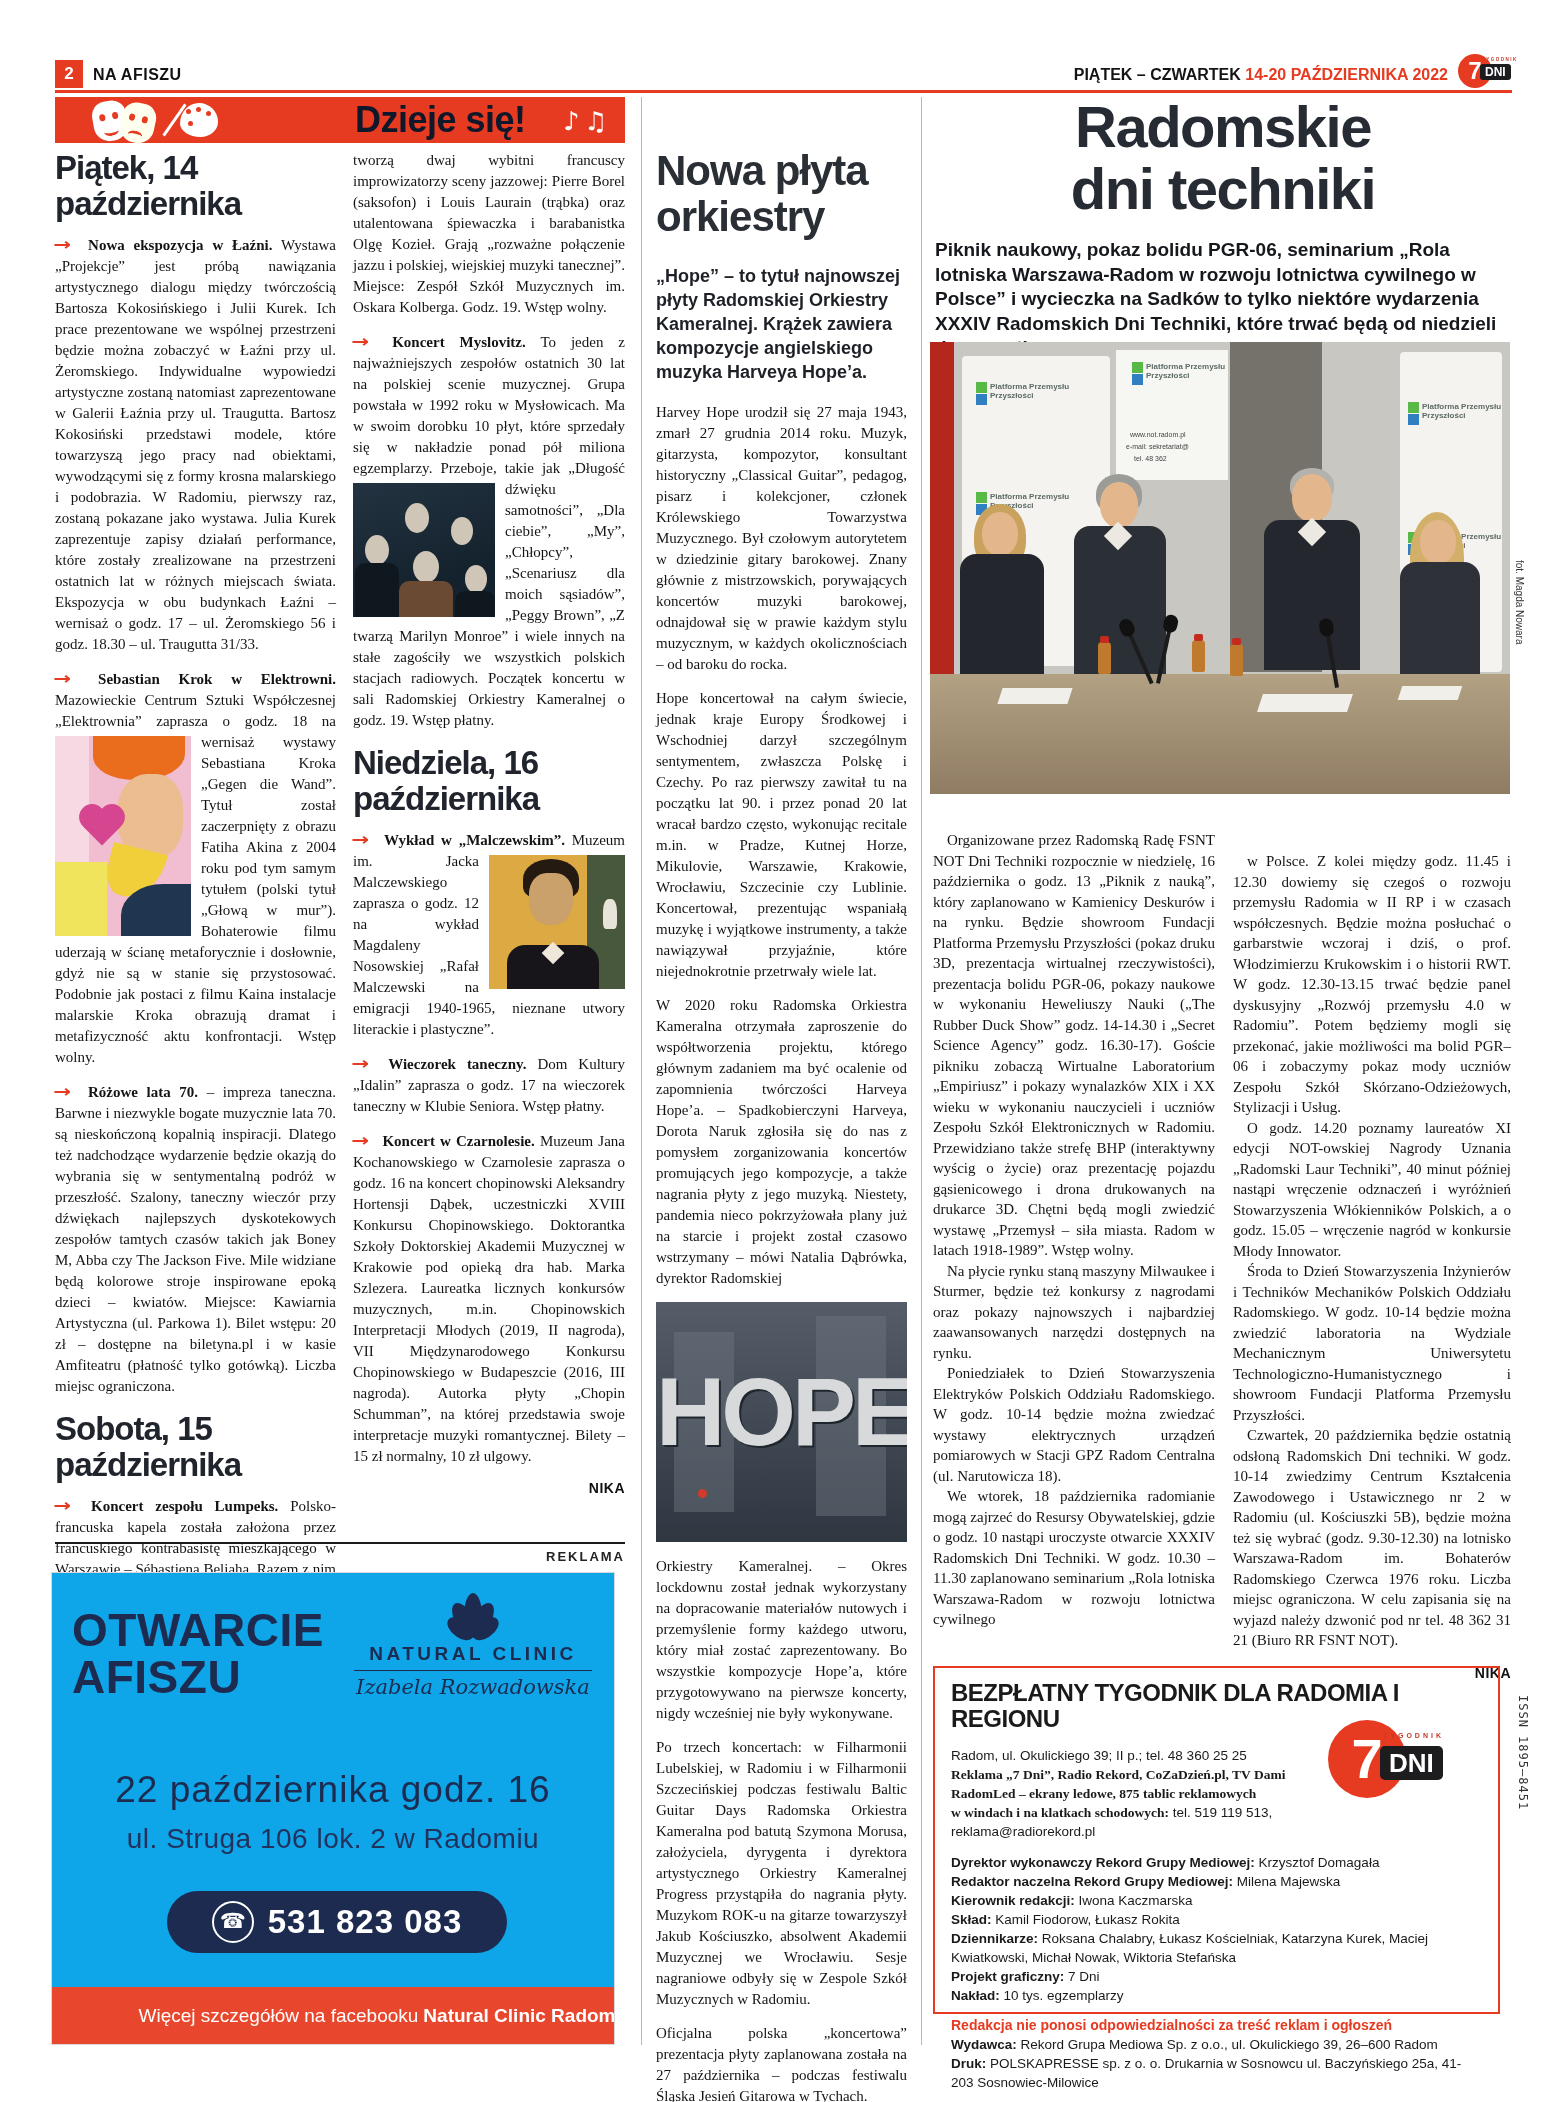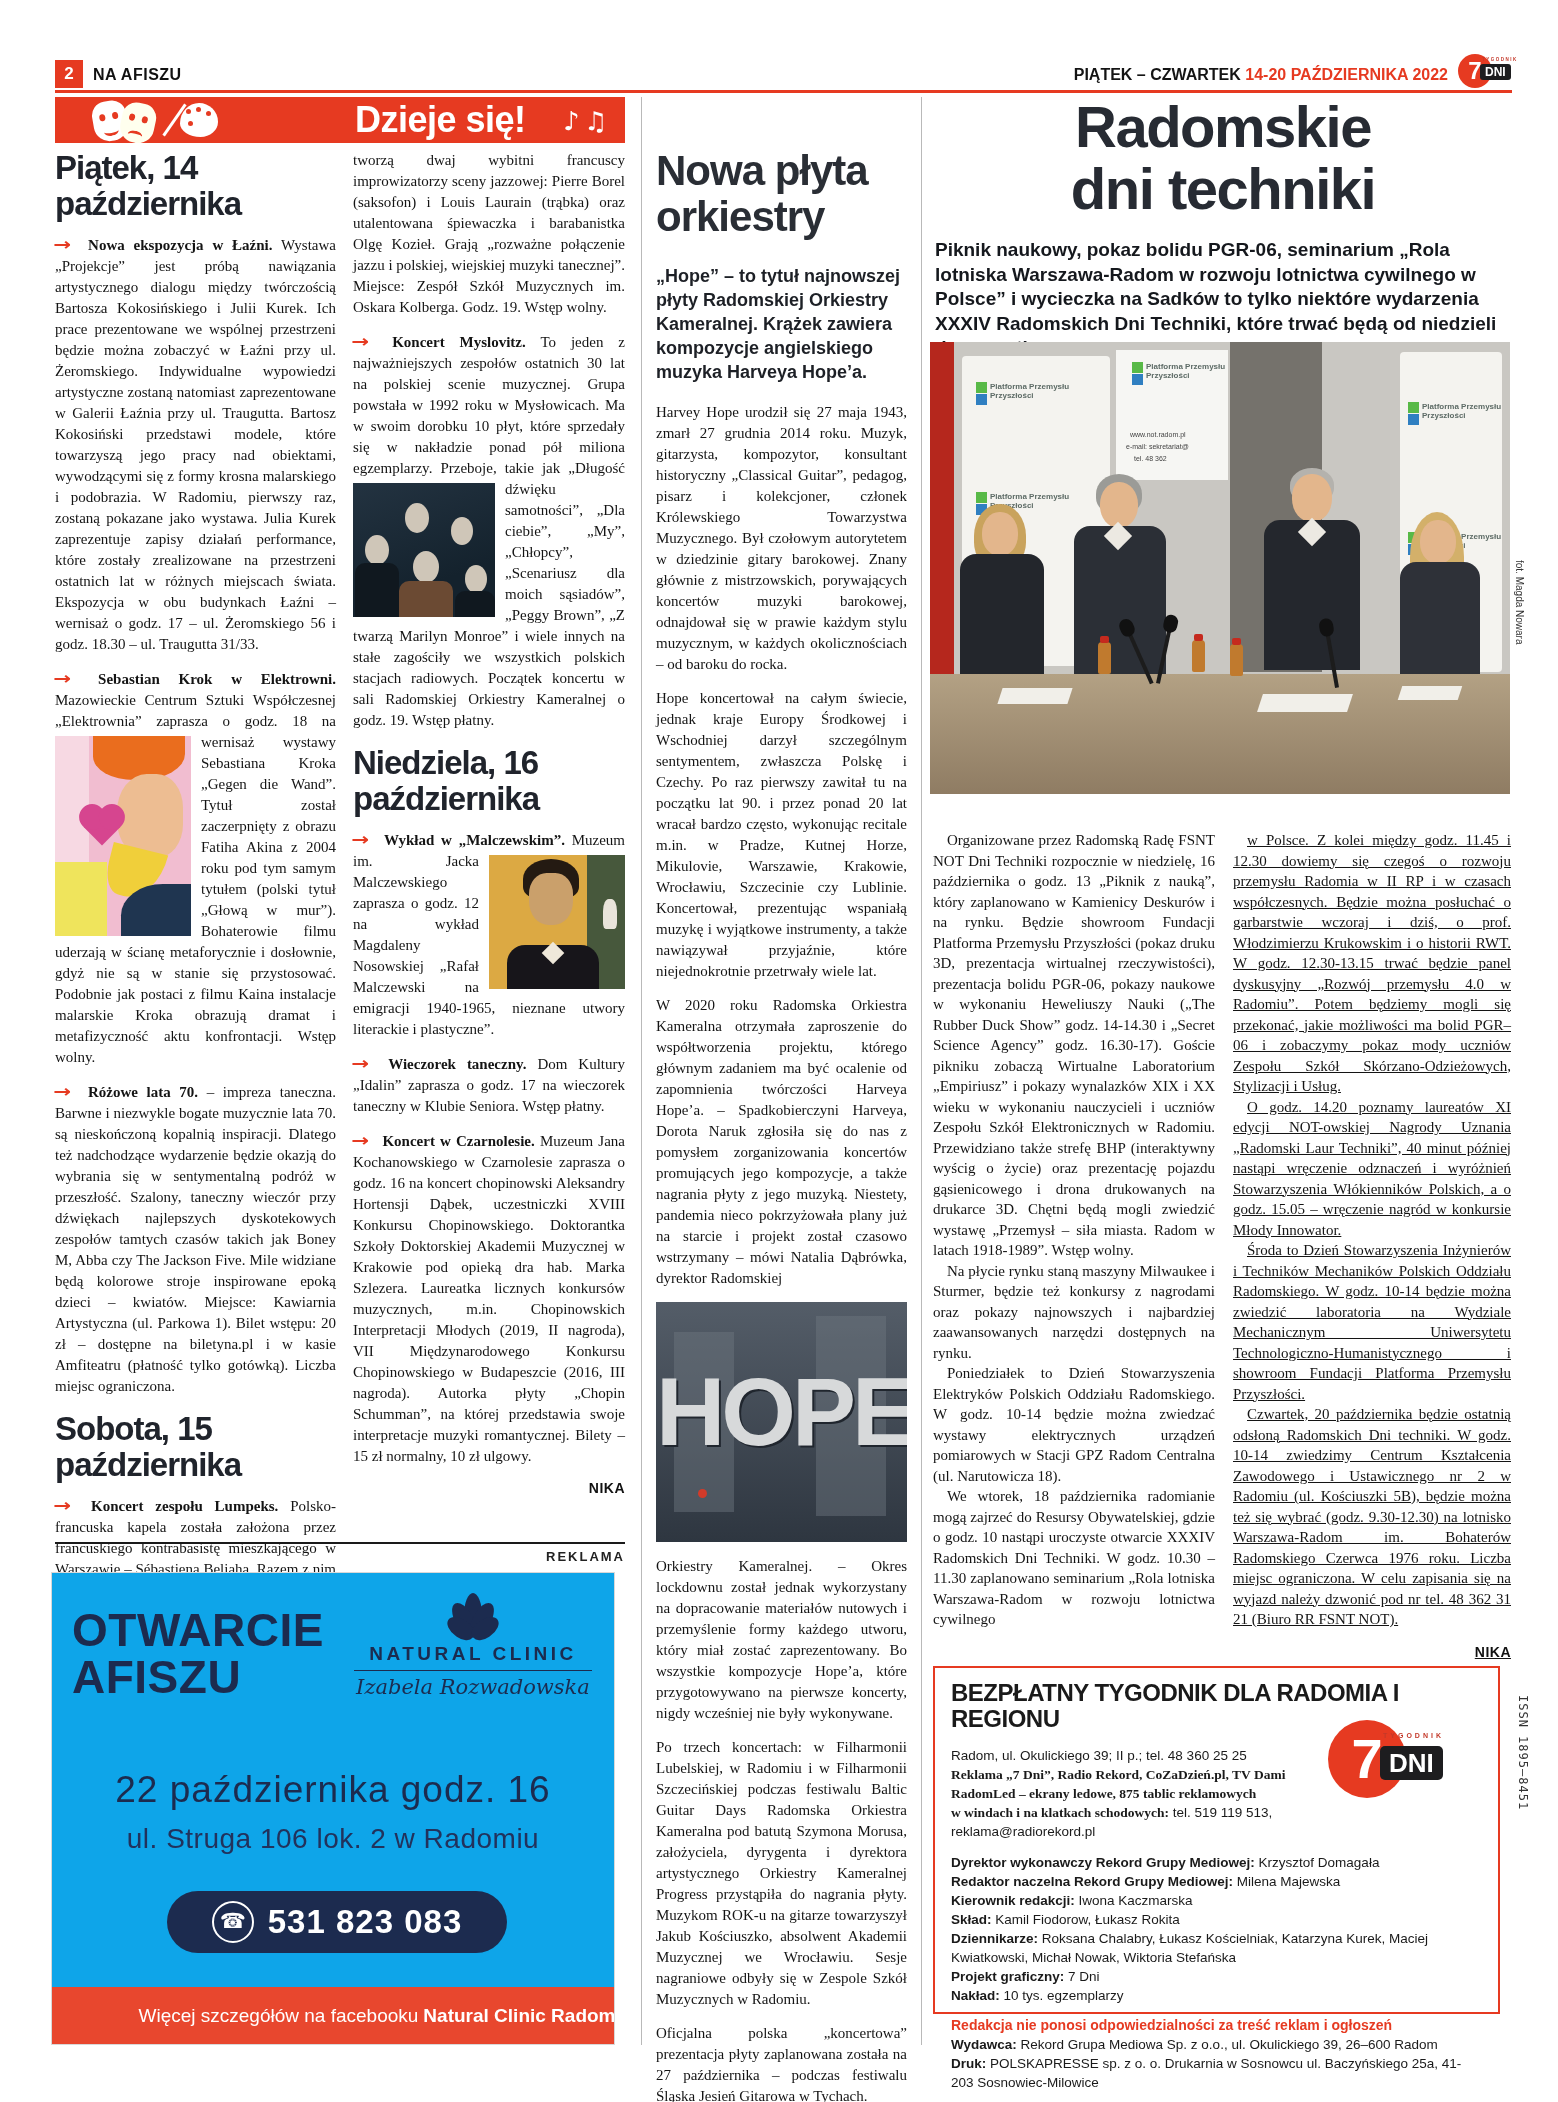--- a/index.html
+++ b/index.html
@@ -18,21 +18,21 @@
          font:700 24px/34px "Liberation Sans",sans-serif;text-align:center;position:absolute;left:0;top:0;}
   .logodni{position:absolute;left:22px;top:10px;background:#1d1d1f;color:#fff;border-radius:3px;
            font:700 12px/16px "Liberation Sans",sans-serif;padding:0 5px;height:16px;}
   .logotyg{position:absolute;left:24px;top:3px;font:700 4.5px "Liberation Sans",sans-serif;
            letter-spacing:1.5px;color:#c4392a;}
   .hdr-logo{left:1458px;top:54px;width:58px;height:38px;}
 
   
   .banner{left:55px;top:97px;width:570px;height:46px;background:#e63a21;overflow:hidden;}
   .banner-title{position:absolute;left:300px;top:2px;font:700 36px/42px "Liberation Sans",sans-serif;
-                color:#ffffff;letter-spacing:-0.5px;}
+                color:#0f172a;letter-spacing:-0.5px;}
   .mask{position:absolute;width:34px;height:40px;background:#fff;border-radius:14px 14px 16px 16px;}
   .mask i{position:absolute;width:6px;height:7px;background:#e63a21;border-radius:50%;top:12px;}
   .mask u{position:absolute;left:9px;top:25px;width:15px;height:7px;border-bottom:3px solid #e63a21;border-radius:50%;}
   .palette{position:absolute;left:125px;top:6px;width:38px;height:34px;background:#fff;
            border-radius:50% 50% 46% 54%/60% 55% 45% 40%;}
   .palette i{position:absolute;width:5px;height:5px;border-radius:50%;background:#e63a21;}
   .brush{position:absolute;left:118px;top:4px;width:3px;height:38px;background:#fff;transform:rotate(35deg);}
   .notes{position:absolute;right:14px;top:4px;color:#fff;font:400 26px/40px "DejaVu Sans",sans-serif;letter-spacing:4px;}
 
   
@@ -364,21 +364,21 @@
     <div class="bottle" style="left:300px;top:302px;"></div>
   </div>
   <div class="abs photo-credit">fot. Magda Nowara</div>
 
   <div class="col art tech-col" style="left:933px;top:820px;width:282px;">
     <p>Organizowane przez Radomską Radę FSNT NOT Dni Techniki rozpocznie w niedzielę, 16 października o godz. 13 „Piknik z nauką”, który zaplanowano w Kamienicy Deskurów i na rynku. Będzie showroom Fundacji Platforma Przemysłu Przyszłości (pokaz druku 3D, prezentacja wirtualnej rzeczywistości), prezentacja bolidu PGR-06, pokazy naukowe w wykonaniu Heweliuszy Nauki („The Rubber Duck Show” godz. 14-14.30 i „Secret Science Agency” godz. 16.30-17). Goście pikniku zobaczą Wirtualne Laboratorium „Empiriusz” i pokazy wynalazków XIX i XX wieku w wykonaniu nauczycieli i uczniów Zespołu Szkół Elektronicznych w Radomiu. Przewidziano także strefę BHP (interaktywny wyścig o życie) oraz prezentację pojazdu gąsienicowego i drona drukowanych na drukarce 3D. Chętni będą mogli zwiedzić wystawę „Przemysł – siła miasta. Radom w latach 1918-1989”. Wstęp wolny.</p>
     <p>Na płycie rynku staną maszyny Milwaukee i Sturmer, będzie też konkursy z nagrodami oraz pokazy najnowszych i najbardziej zaawansowanych narzędzi dostępnych na rynku.</p>
     <p>Poniedziałek to Dzień Stowarzyszenia Elektryków Polskich Oddziału Radomskiego. W godz. 10-14 będzie można zwiedzać wystawy elektrycznych urządzeń pomiarowych w Stacji GPZ Radom Centralna (ul. Narutowicza 18).</p>
     <p>We wtorek, 18 października radomianie mogą zajrzeć do Resursy Obywatelskiej, gdzie o godz. 10 nastąpi uroczyste otwarcie XXXIV Radomskich Dni Techniki. W godz. 10.30 – 11.30 zaplanowano seminarium „Rola lotniska Warszawa-Radom w rozwoju lotnictwa cywilnego</p>
   </div>
-  <div class="col art tech-col" style="left:1233px;top:820px;width:278px;text-decoration:underline;">
+  <div class="col art tech-col" style="left:1233px;top:841px;width:278px;">
     <p>w Polsce. Z kolei między godz. 11.45 i 12.30 dowiemy się czegoś o rozwoju przemysłu Radomia w II RP i w czasach współczesnych. Będzie można posłuchać o garbarstwie wczoraj i dziś, o prof. Włodzimierzu Krukowskim i o historii RWT. W godz. 12.30-13.15 trwać będzie panel dyskusyjny „Rozwój przemysłu 4.0 w Radomiu”. Potem będziemy mogli się przekonać, jakie możliwości ma bolid PGR–06 i zobaczymy pokaz mody uczniów Zespołu Szkół Skórzano-Odzieżowych, Stylizacji i Usług.</p>
     <p>O godz. 14.20 poznamy laureatów XI edycji NOT-owskiej Nagrody Uznania „Radomski Laur Techniki”, 40 minut później nastąpi wręczenie odznaczeń i wyróżnień Stowarzyszenia Włókienników Polskich, a o godz. 15.05 – wręczenie nagród w konkursie Młody Innowator.</p>
     <p>Środa to Dzień Stowarzyszenia Inżynierów i Techników Mechaników Polskich Oddziału Radomskiego. W godz. 10-14 będzie można zwiedzić laboratoria na Wydziale Mechanicznym Uniwersytetu Technologiczno-Humanistycznego i showroom Fundacji Platforma Przemysłu Przyszłości.</p>
     <p>Czwartek, 20 października będzie ostatnią odsłoną Radomskich Dni techniki. W godz. 10-14 zwiedzimy Centrum Kształcenia Zawodowego i Ustawicznego nr 2 w Radomiu (ul. Kościuszki 5B), będzie można też się wybrać (godz. 9.30-12.30) na lotnisko Warszawa-Radom im. Bohaterów Radomskiego Czerwca 1976 roku. Liczba miejsc ograniczona. W celu zapisania się na wyjazd należy dzwonić pod nr tel. 48 362 31 21 (Biuro RR FSNT NOT).</p>
     <div class="byline" style="margin-top:14px;">NIKA</div>
   </div>
 
   <div class="abs hr-ad"></div>
   <div class="abs reklama">REKLAMA</div>
 

